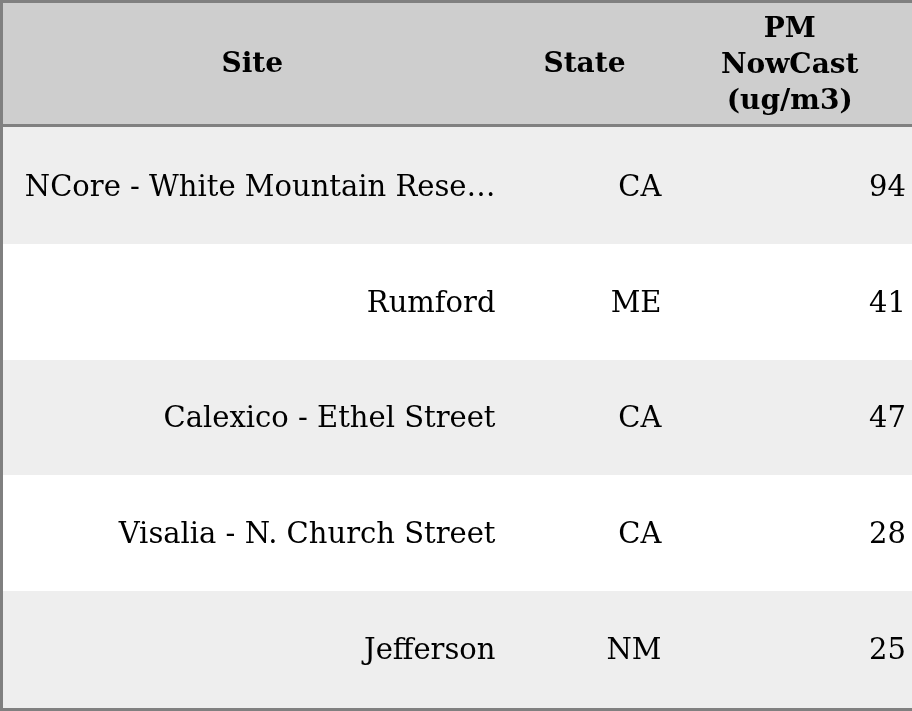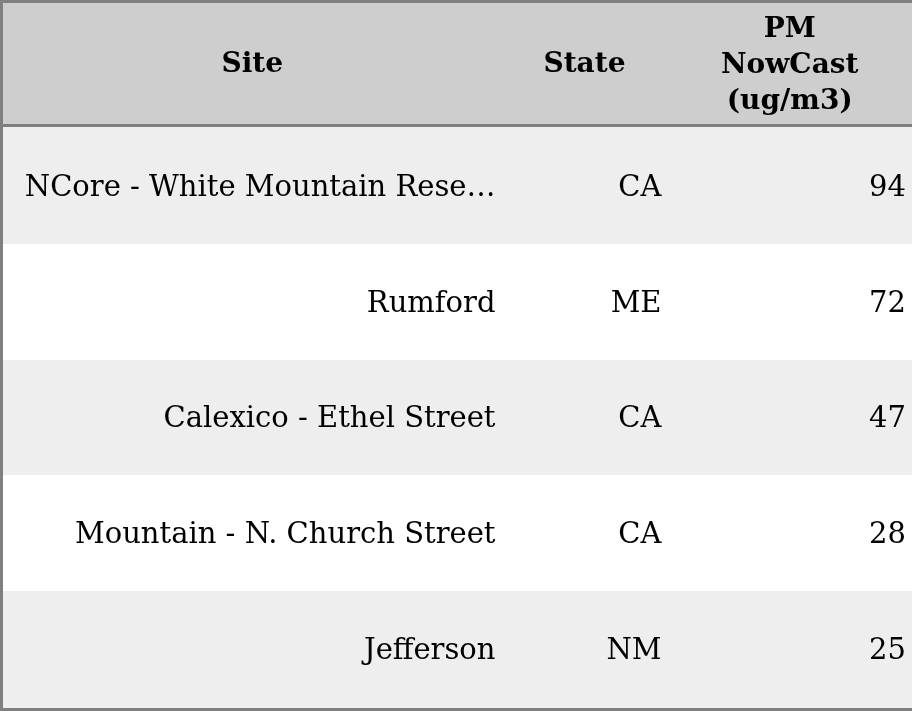--- a/index.html
+++ b/index.html
@@ -77,29 +77,29 @@
     </thead>
     <tbody>
       <tr>
         <td>NCore - White Mountain Rese…</td>
         <td>CA</td>
         <td>94</td>
       </tr>
       <tr>
         <td>Rumford</td>
         <td>ME</td>
-        <td>72</td>
+        <td>41</td>
       </tr>
       <tr>
         <td>Calexico - Ethel Street</td>
         <td>CA</td>
         <td>47</td>
       </tr>
       <tr>
-        <td>Mountain - N. Church Street</td>
+        <td>Visalia - N. Church Street</td>
         <td>CA</td>
         <td>28</td>
       </tr>
       <tr>
         <td>Jefferson</td>
         <td>NM</td>
         <td>25</td>
       </tr>
     </tbody>
   </table>

